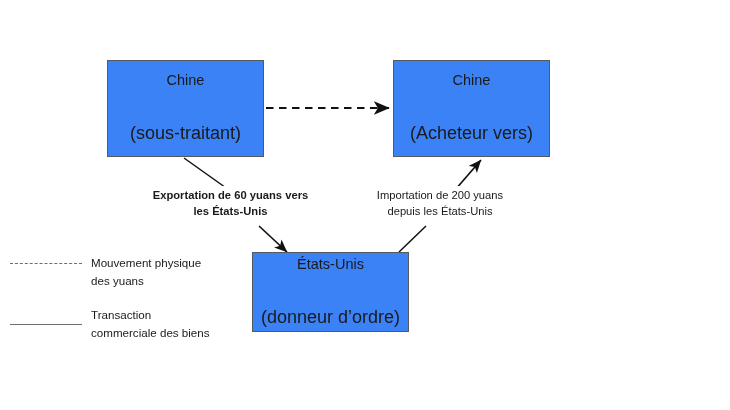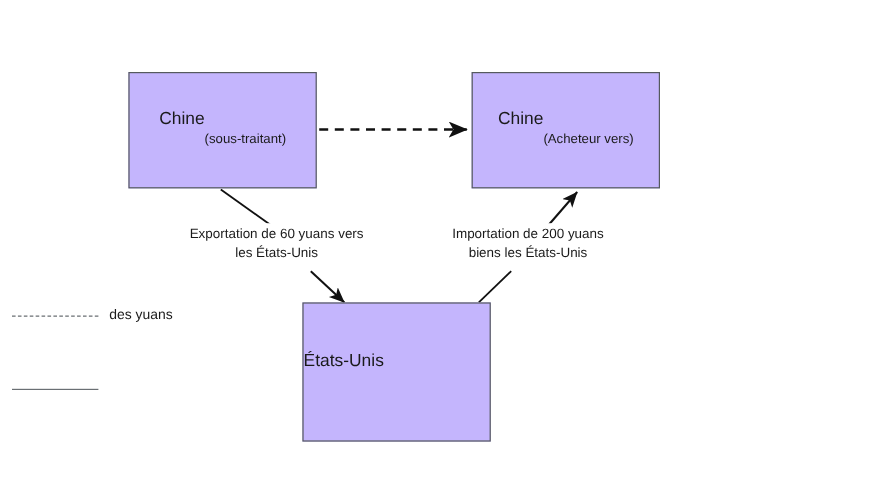--- a/index.html
+++ b/index.html
@@ -22,56 +22,56 @@
     position: absolute;
     left: 0;
     top: 0;
     width: 730px;
     height: 410px;
   }
   .node {
     position: absolute;
     box-sizing: border-box;
     border: 1.2px solid #555a5e;
-    background: #c4b5fd;
+    background: #3b82f6;
     display: flex;
-    flex-direction: row;
+    flex-direction: column;
     align-items: center;
     justify-content: center;
     z-index: 3;
   }
   .node .line1 {
     font-size: 14.5px;
     line-height: 1.2;
     text-align: center;
     color: #1a1a1a;
     margin-bottom: 17px;
   }
   .node .line2 {
-    font-size: 11px;
+    font-size: 18px;
     line-height: 1.2;
     text-align: center;
     color: #1a1a1a;
     margin-top: 17px;
   }
   #node-sous-traitant { left: 107px; top: 60px; width: 157px; height: 97px; }
   #node-acheteur      { left: 393px; top: 60px; width: 157px; height: 97px; }
-  #node-donneur       { left: 252px; top: 252px; width: 157px; height: 116px; justify-content: space-between; }
+  #node-donneur       { left: 252px; top: 252px; width: 157px; height: 80px; }
 
   .edge-label {
     position: absolute;
     font-size: 11.2px;
     line-height: 1.45;
     text-align: center;
     color: #1a1a1a;
     background: #ffffff;
     z-index: 4;
     padding: 1px 3px;
   }
-  #label-export { left: 140px; top: 186px; width: 175px; }
+  #label-export { left: 140px; top: 186px; width: 175px; font-weight: bold; }
   #label-import { left: 357px; top: 186px; width: 160px; }
 
   #legend {
     position: absolute;
     left: 0px;
     top: 246px;
     width: 240px;
     height: 110px;
     z-index: 5;
   }
@@ -143,40 +143,46 @@
     <div class="line2">(sous-traitant)</div>
   </div>
 
   <div class="node" id="node-acheteur">
     <div class="line1">Chine</div>
     <div class="line2">(Acheteur vers)</div>
   </div>
 
   <div class="node" id="node-donneur">
     <div class="line1">États-Unis</div>
+    <div class="line2">(donneur d’ordre)</div>
   </div>
 
   <div class="edge-label" id="label-export">
     <div>Exportation de 60 yuans vers</div>
     <div>les États-Unis</div>
   </div>
 
   <div class="edge-label" id="label-import">
     <div>Importation de 200 yuans</div>
-    <div>biens les États-Unis</div>
+    <div>depuis les États-Unis</div>
   </div>
 
   <div id="legend">
 
     <div class="legend-row" id="legend-row-dashed">
       <div class="legend-swatch dashed"></div>
       <div class="legend-text">
+        <div>Mouvement physique</div>
         <div>des yuans</div>
       </div>
     </div>
 
     <div class="legend-row" id="legend-row-solid">
       <div class="legend-swatch solid"></div>
+      <div class="legend-text">
+        <div>Transaction</div>
+        <div>commerciale des biens</div>
+      </div>
     </div>
 
   </div>
 
 </div>
 
 </body></html>

